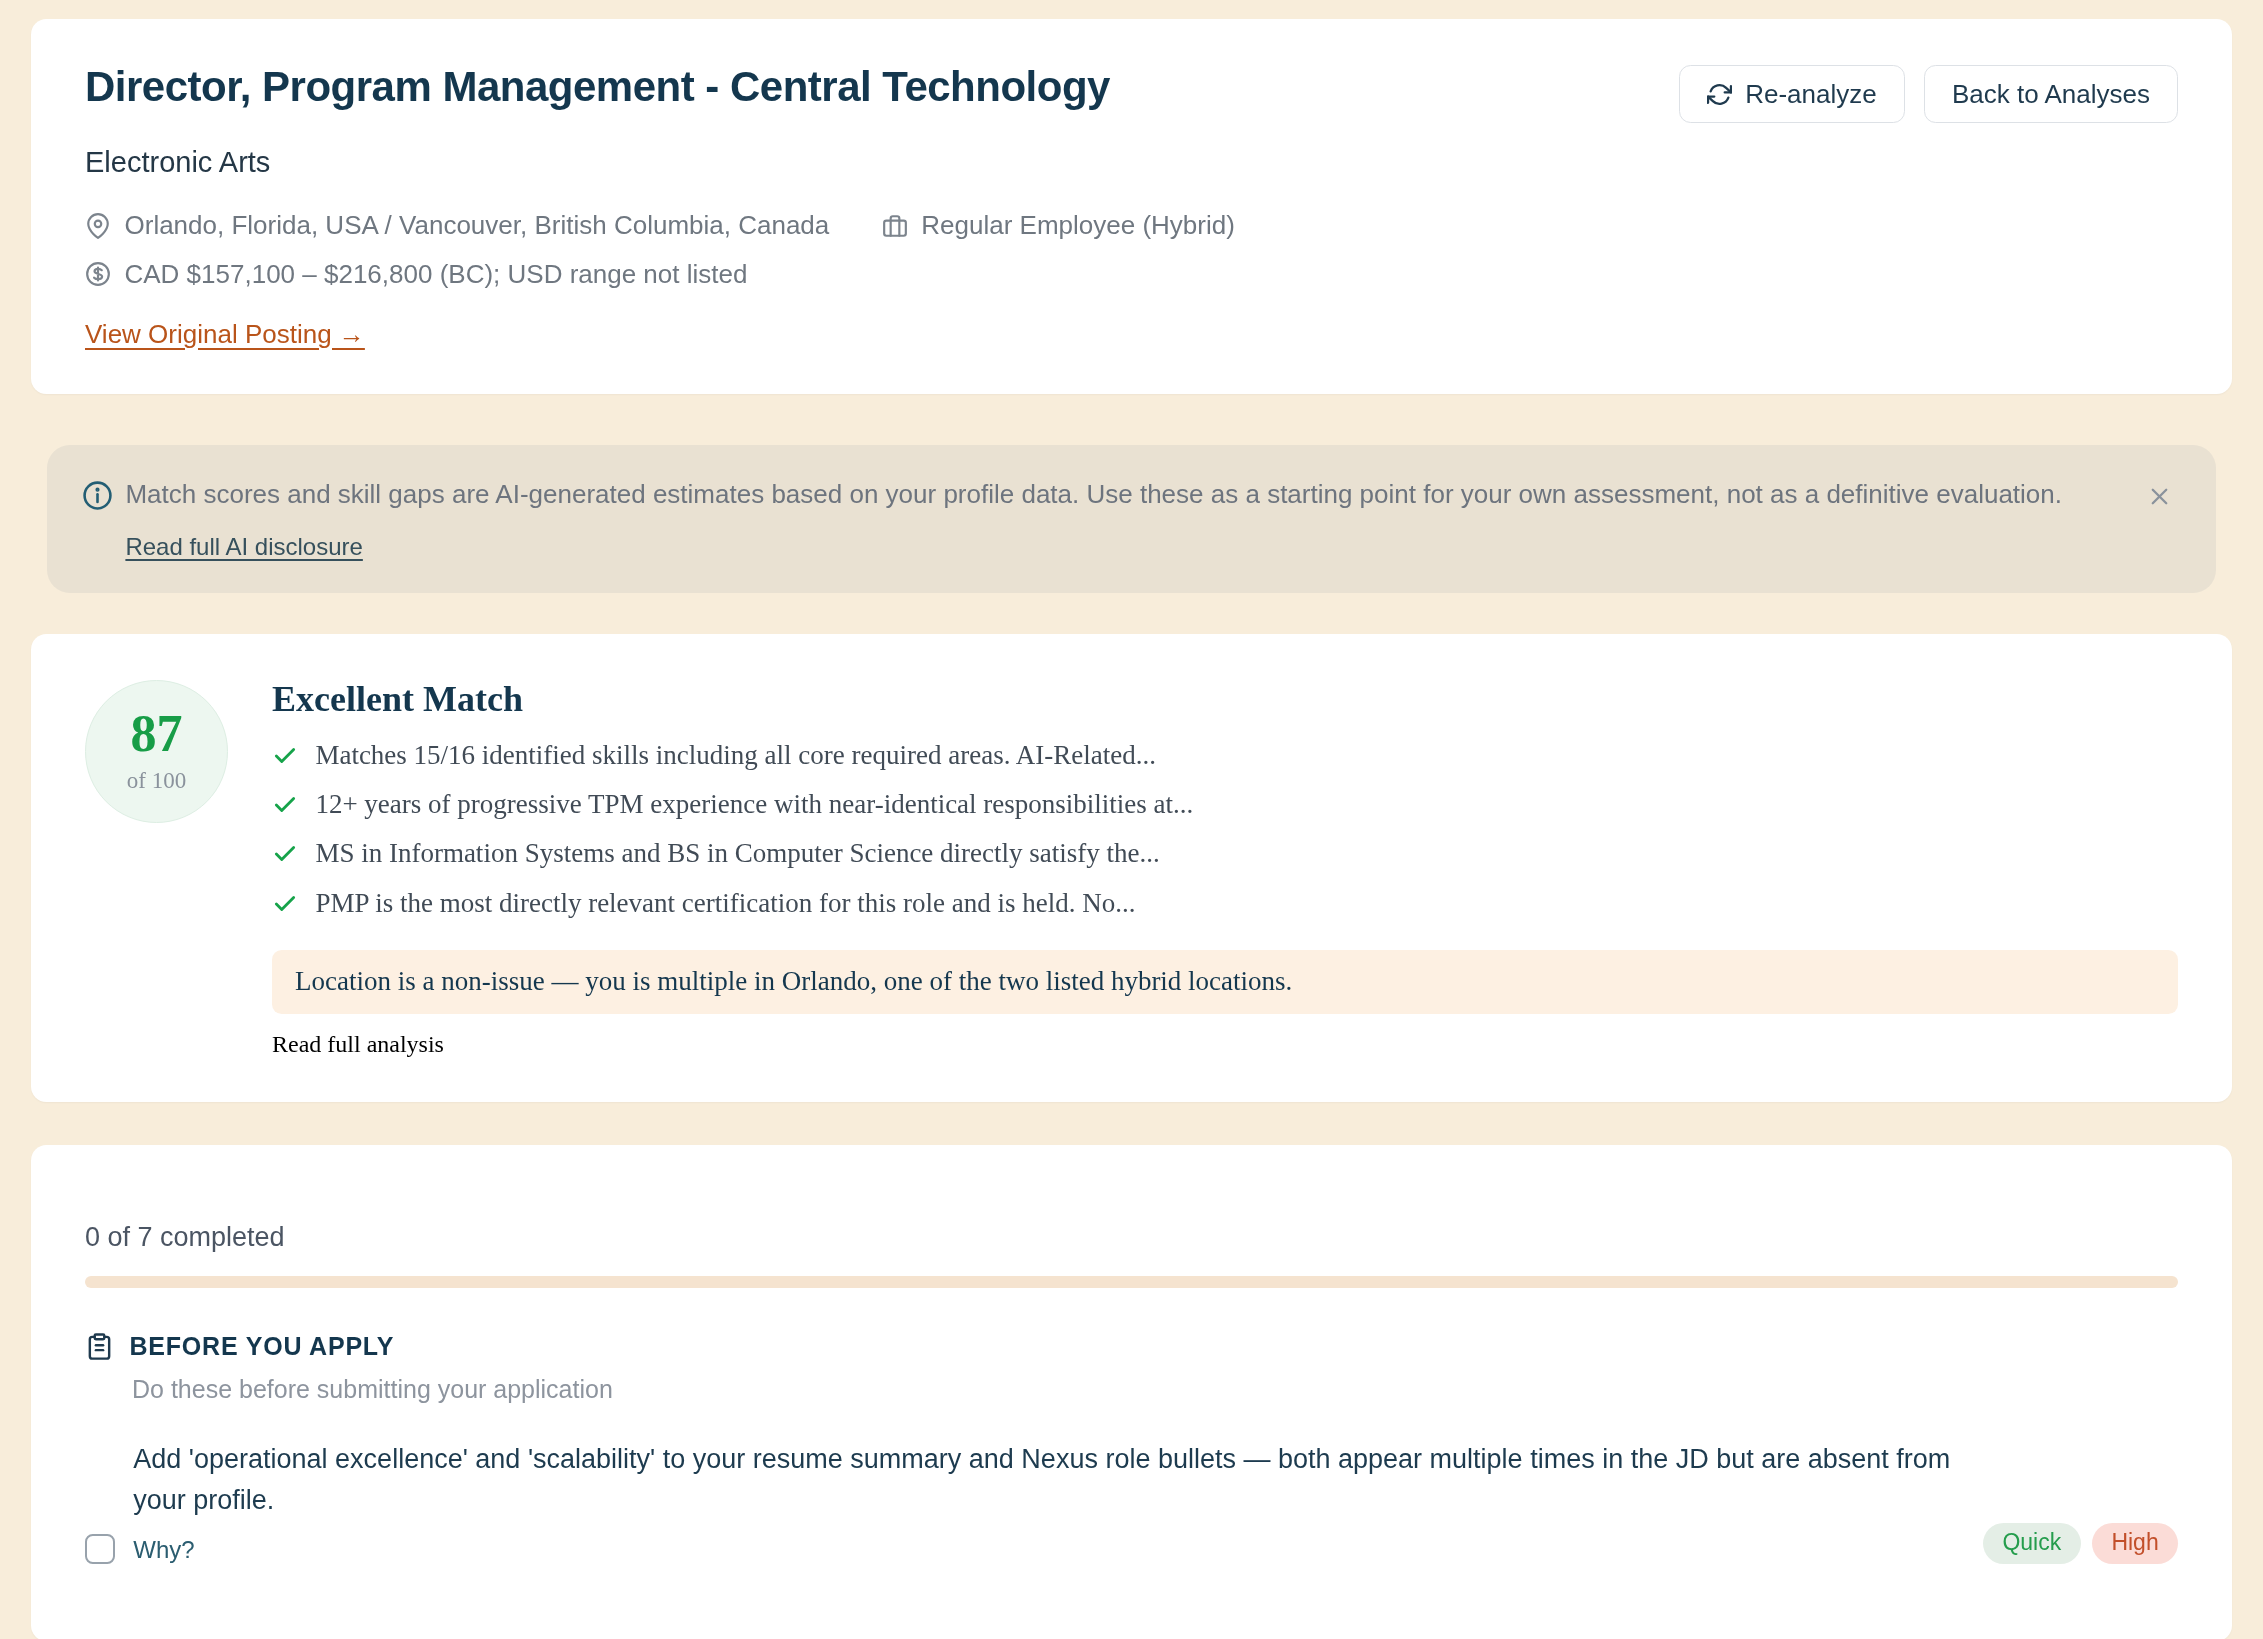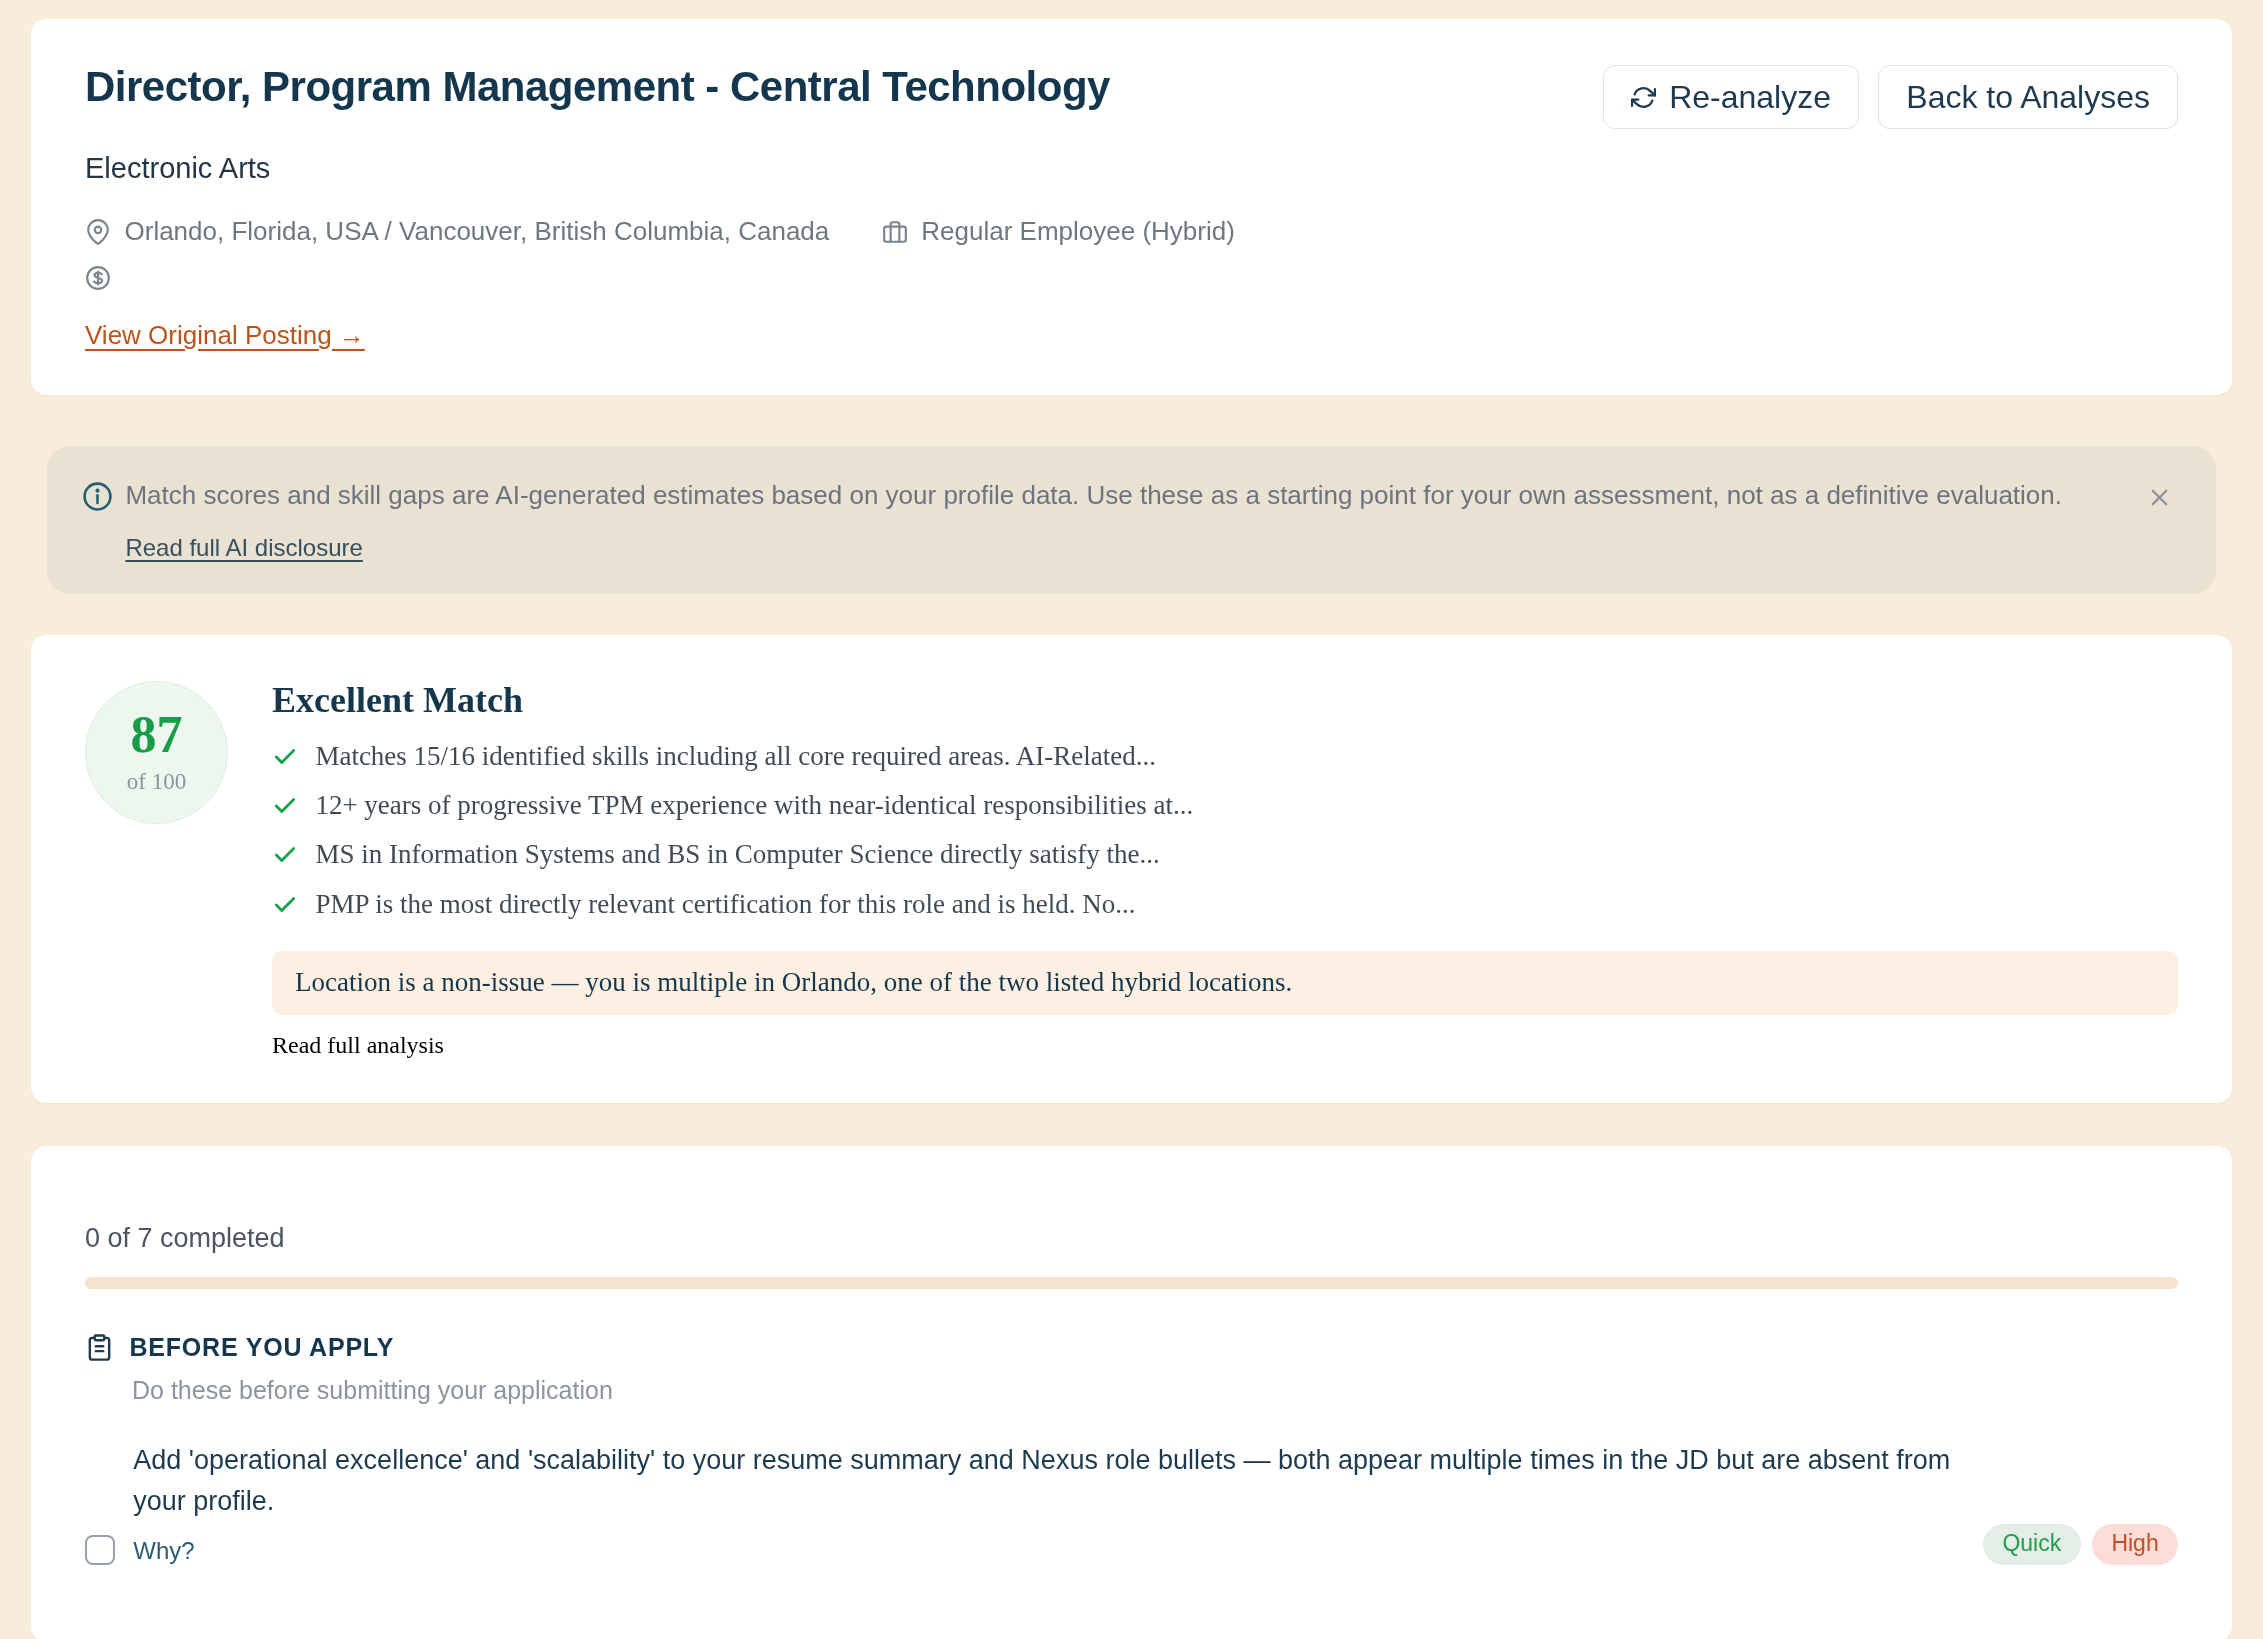--- a/index.html
+++ b/index.html
@@ -19,21 +19,21 @@
 
   
   .header-top { display: flex; justify-content: space-between; align-items: flex-start; }
   .job-title {
     font-size: 42px; font-weight: 700; letter-spacing: -0.5px; color: #14374e;
   }
   .btn-row { display: flex; gap: 19.3px; margin-top: 1.9px; }
   .btn {
     display: inline-flex; align-items: center; gap: 13.5px;
     background: #ffffff; border: 1.9px solid #dde1e6; border-radius: 11.6px;
-    padding: 12.6px 27px; font-size: 32px; color: #1f3a4e; font-weight: 500;
+    padding: 12.6px 27px; font-size: 26px; color: #1f3a4e; font-weight: 500;
     font-family: inherit; cursor: pointer; white-space: nowrap;
   }
   .company { font-size: 29px; color: #243746; margin-top: 23px; }
   .meta-row { display: flex; align-items: center; gap: 13.5px; margin-top: 31px; color: #6f7780; font-size: 26px; }
   .meta-row + .meta-row { margin-top: 17.4px; }
   .meta-group { display: flex; align-items: center; gap: 13.5px; }
   .meta-group + .meta-group { margin-left: 39px; }
   .meta-icon { color: #7c848d; flex: 0 0 auto; display: inline-flex; }
   .orig-link {
     display: inline-block; margin-top: 29px; font-size: 26px; font-weight: 500;
@@ -156,20 +156,21 @@
     </span>
   </div>
 
   <div class="meta-row">
     <span class="meta-icon">
       <svg width="26" height="26" viewBox="0 0 24 24" fill="none" stroke="currentColor" stroke-width="2" stroke-linecap="round" stroke-linejoin="round">
         <circle cx="12" cy="12" r="10"></circle>
         <path d="M12 6v12M15.5 8.5c-.8-.9-2.1-1.3-3.5-1.3-1.9 0-3.2.9-3.2 2.3 0 3.2 7 1.7 7 4.9 0 1.5-1.5 2.4-3.6 2.4-1.6 0-3-.5-3.8-1.4"></path>
       </svg>
     </span>
+    <span>CAD $157,100 – $216,800 (BC); USD range not listed</span>
   </div>
 
   <a class="orig-link">View Original Posting →</a>
 </div>
 
 <div class="banner">
   <span class="banner-icon">
     <svg width="31" height="31" viewBox="0 0 24 24" fill="none" stroke="currentColor" stroke-width="2" stroke-linecap="round" stroke-linejoin="round">
       <circle cx="12" cy="12" r="10"></circle>
       <line x1="12" y1="11" x2="12" y2="17"></line>

